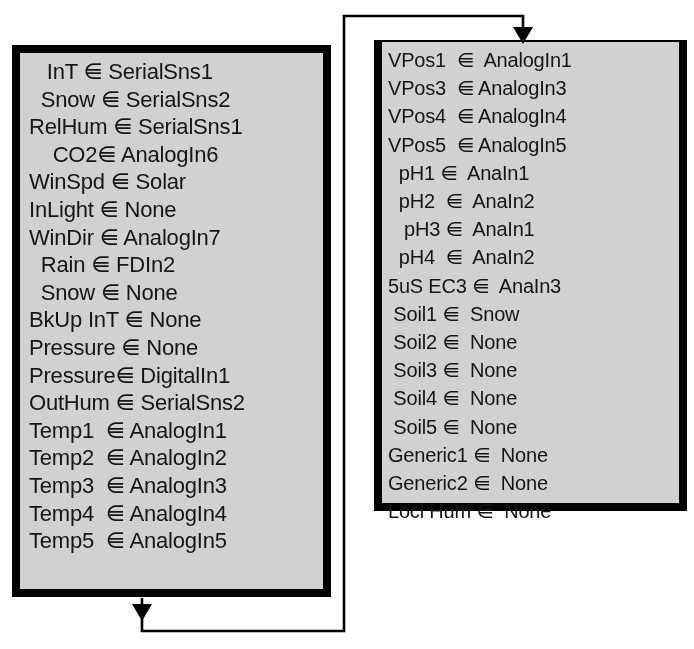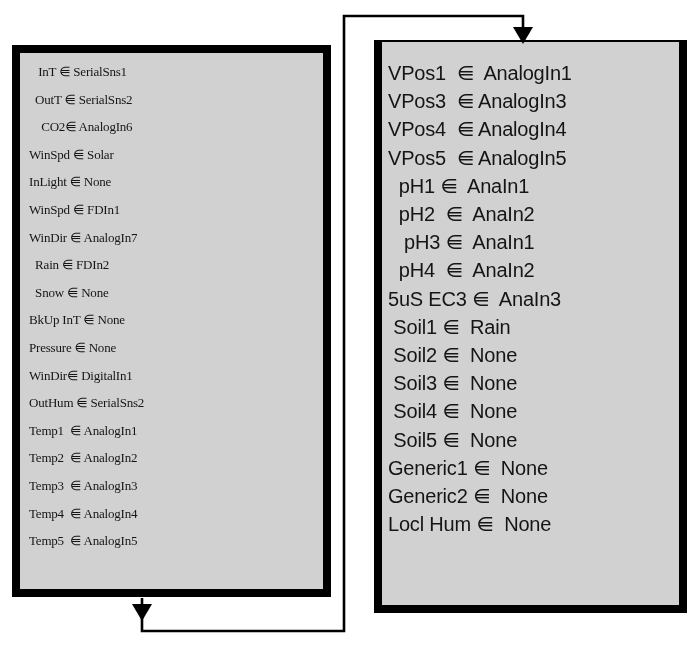--- a/index.html
+++ b/index.html
@@ -11,82 +11,82 @@
   .box{
     position:absolute;box-sizing:border-box;
     background:var(--box-fill,#d1d1d1);
     border:8px solid var(--box-border,#000000);
   }
   .box-left{
     left:12px;top:45px;width:319px;height:552px;
     padding:5px 0 0 9px;
   }
   .box-right{
-    left:374px;top:40px;width:313px;height:573px;
+    left:374px;top:40px;width:313px;height:471px;
     border-top-width:2px;
-    padding:17px 0 0 6px;
+    padding:4px 0 0 6px;
   }
   .row{
     white-space:pre;
     color:var(--text,#151515);
     letter-spacing:-0.2px;
   }
-  .box-left .row{font-size:13px;line-height:27.6px;font-family:Liberation Serif, serif;}
+  .box-left .row{font-size:22px;line-height:27.6px;}
   .box-right .row{font-size:20px;line-height:28.2px;}
   svg.connectors{
     position:absolute;left:0;top:0;width:694px;height:649px;
     pointer-events:none;
   }
   svg.connectors polyline{
     fill:none;stroke:var(--connector,#000000);stroke-width:2.6;
   }
   svg.connectors polygon{
     fill:var(--connector,#000000);stroke:none;
   }
 </style>
 </head>
 <body>
 
 <div>
 
   <div class="box box-left">
     <div>
         <div class="row">   InT ⋹ SerialSns1</div>
-        <div class="row">  OutT ⋹ SerialSns2</div>
+        <div class="row">  Snow ⋹ SerialSns2</div>
+        <div class="row">RelHum ⋹ SerialSns1</div>
         <div class="row">    CO2⋹ AnalogIn6</div>
         <div class="row">WinSpd ⋹ Solar</div>
         <div class="row">InLight ⋹ None</div>
-        <div class="row">WinSpd ⋹ FDIn1</div>
         <div class="row">WinDir ⋹ AnalogIn7</div>
         <div class="row">  Rain ⋹ FDIn2</div>
         <div class="row">  Snow ⋹ None</div>
         <div class="row">BkUp InT ⋹ None</div>
         <div class="row">Pressure ⋹ None</div>
-        <div class="row">WinDir⋹ DigitalIn1</div>
+        <div class="row">Pressure⋹ DigitalIn1</div>
         <div class="row">OutHum ⋹ SerialSns2</div>
         <div class="row">Temp1  ⋹ AnalogIn1</div>
         <div class="row">Temp2  ⋹ AnalogIn2</div>
         <div class="row">Temp3  ⋹ AnalogIn3</div>
         <div class="row">Temp4  ⋹ AnalogIn4</div>
         <div class="row">Temp5  ⋹ AnalogIn5</div>
       </div>
   </div>
 
   <div class="box box-right">
     <div>
         <div class="row">VPos1  ⋹  AnalogIn1</div>
         <div class="row">VPos3  ⋹ AnalogIn3</div>
         <div class="row">VPos4  ⋹ AnalogIn4</div>
         <div class="row">VPos5  ⋹ AnalogIn5</div>
         <div class="row">  pH1 ⋹  AnaIn1</div>
         <div class="row">  pH2  ⋹  AnaIn2</div>
         <div class="row">   pH3 ⋹  AnaIn1</div>
         <div class="row">  pH4  ⋹  AnaIn2</div>
         <div class="row">5uS EC3 ⋹  AnaIn3</div>
-        <div class="row"> Soil1 ⋹  Rain</div>
+        <div class="row"> Soil1 ⋹  Snow</div>
         <div class="row"> Soil2 ⋹  None</div>
         <div class="row"> Soil3 ⋹  None</div>
         <div class="row"> Soil4 ⋹  None</div>
         <div class="row"> Soil5 ⋹  None</div>
         <div class="row">Generic1 ⋹  None</div>
         <div class="row">Generic2 ⋹  None</div>
         <div class="row">Locl Hum ⋹  None</div>
       </div>
   </div>
 

